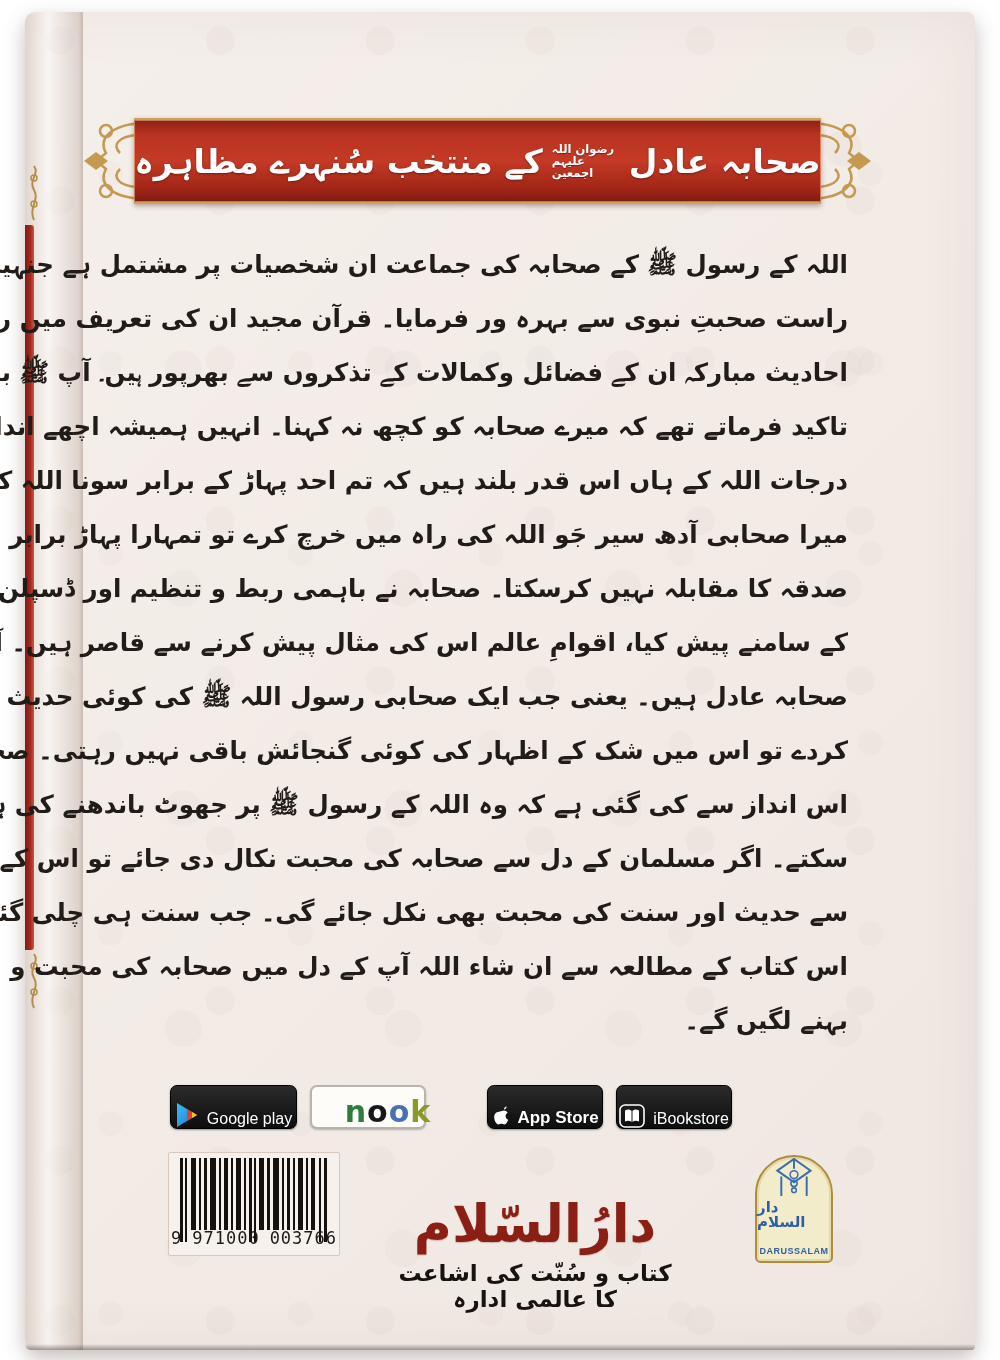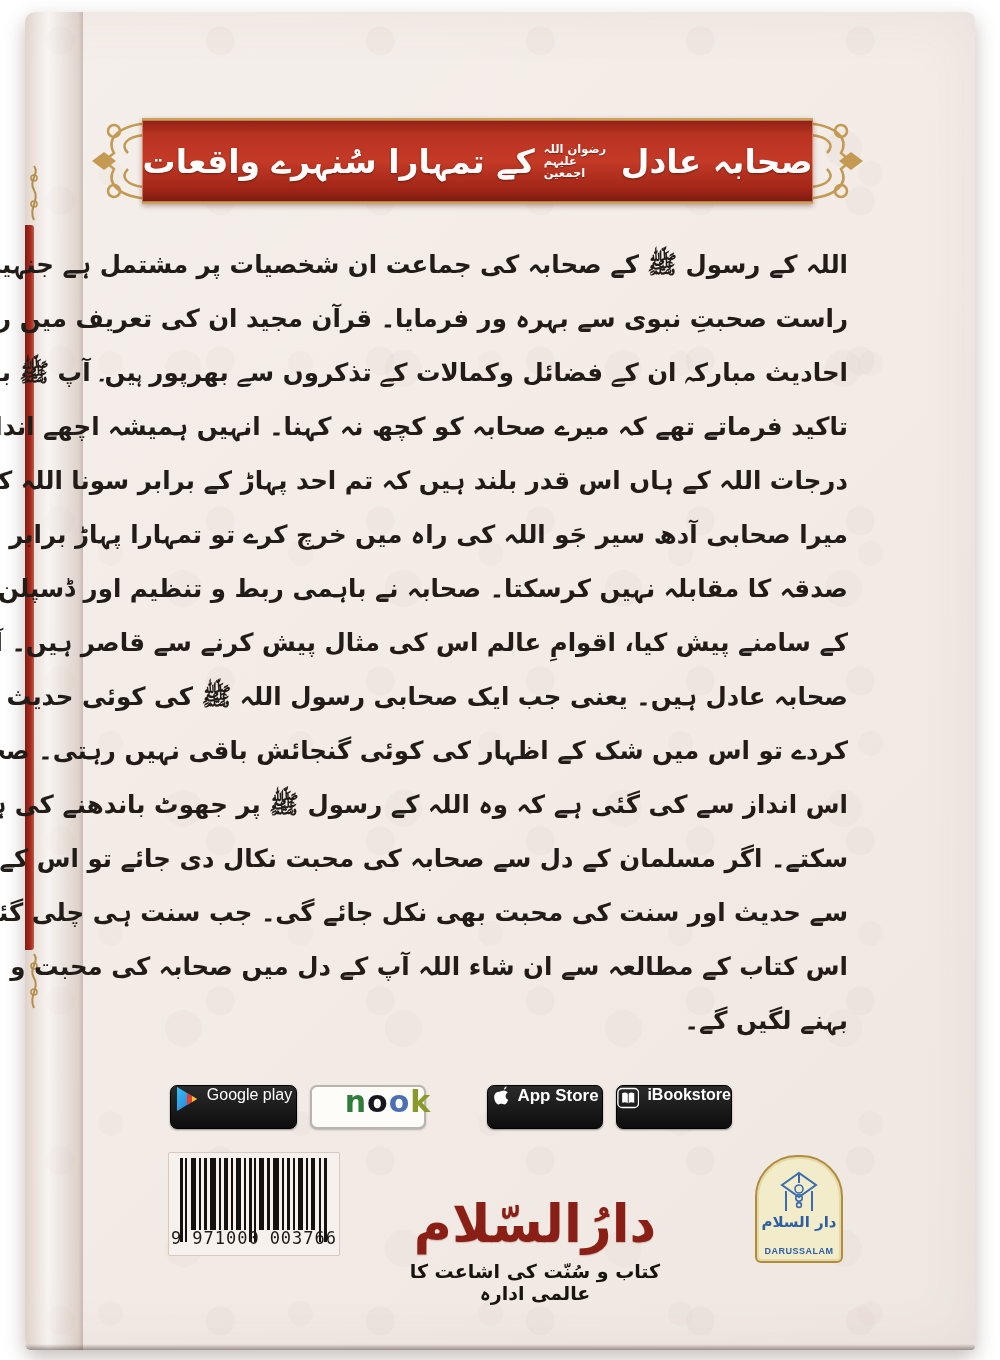--- a/index.html
+++ b/index.html
@@ -48,50 +48,50 @@
   
   .blurb{position:absolute;left:145px;top:226px;width:678px;direction:rtl;}
   .blurb .line{font-size:24.5px;font-weight:bold;color:#211c18;line-height:54px;
                text-align:justify;text-align-last:justify;white-space:nowrap;
                text-rendering:optimizeLegibility;transform:scaleY(1.02);}
   .blurb .line.last{text-align-last:right;}
 
   
   .badges{position:absolute;left:145px;top:1073px;width:672px;height:44px;
           display:flex;gap:13px;}
-  .badge{height:44px;border-radius:7px;display:flex;align-items:flex-start;justify-content:center;
+  .badge{height:44px;border-radius:7px;display:flex;align-items:flex-end;justify-content:center;
          gap:8px;box-sizing:border-box;font-family:"Liberation Sans",sans-serif;}
   .badge.dark{background:linear-gradient(180deg,#2b2b2b,#0d0d0d);color:#fff;
          border:1px solid #000;box-shadow:0 1px 2px rgba(0,0,0,.4);}
   .badge.light{background:#fdfcf9;border:2px solid #b9b4ad;box-shadow:0 1px 2px rgba(0,0,0,.25);padding-left:40px;}
   .badge-gp{width:127px;font-size:16px;}
   .badge-nook{width:116px;}
   .badge-as{width:116px;font-size:17px;font-weight:bold;margin-left:48px;}
   .badge-az{width:140px;}
-  .badge-ib{width:116px;font-size:16px;font-weight:bold;}
+  .badge-ib{width:116px;font-size:16px;font-weight:normal;}
   .nook-word{font-size:30px;font-weight:bold;letter-spacing:1px;line-height:1;
              font-family:"DejaVu Sans",sans-serif;}
   .nook-word .l1{color:#2f7d3b}.nook-word .l2{color:#16161f}
   .nook-word .l3{color:#4a6fb5}.nook-word .l4{color:#8a9a2a}
   .amazon-wrap{position:relative;color:#111;font-weight:bold;font-size:23px;
                letter-spacing:-1px;font-family:"DejaVu Sans",sans-serif;}
   .amazon-wrap svg{position:absolute;left:2px;bottom:-6px;}
 
   
   .barcode{position:absolute;left:143px;top:1140px;width:172px;height:104px;
            background:#f6f1ec;border:1px solid #d9c9bd;border-radius:2px;
            display:flex;flex-direction:column;align-items:center;padding-top:5px;box-sizing:border-box;}
   .barcode-number{font-family:"DejaVu Sans Mono",monospace;font-size:17px;color:#1d1a17;
                   letter-spacing:1px;margin-top:-16px;background:transparent;
                   display:flex;gap:10px;}
   .publisher{position:absolute;left:360px;top:1186px;width:300px;text-align:center;direction:rtl;}
   .publisher-name{font-size:52px;font-weight:bold;color:#8a1f15;line-height:1.0;
                   letter-spacing:-2px;text-shadow:0 1px 1px rgba(120,40,30,.25);}
-  .publisher-tagline{font-size:19px;font-weight:bold;color:#17130f;margin-top:10px;}
-  .emblem{position:absolute;left:730px;top:1143px;width:88px;height:108px;
+  .publisher-tagline{font-size:23px;font-weight:bold;color:#17130f;margin-top:10px;}
+  .emblem{position:absolute;left:730px;top:1143px;width:78px;height:108px;
           background:#f3ecca;border:2px solid #b08c3c;box-shadow:inset 0 0 0 2px #e6d9a8;
           border-radius:42px 42px 6px 6px;
           display:flex;flex-direction:column;align-items:center;justify-content:flex-end;
           padding-bottom:5px;box-sizing:border-box;}
   .emblem-arabic{color:#2e5fa3;font-size:15px;font-weight:bold;line-height:1;margin-top:2px;}
   .emblem-english{color:#2e5fa3;font-size:9px;font-weight:bold;letter-spacing:.5px;
                   font-family:"Liberation Sans",sans-serif;margin-top:16px;}
 </style>
 </head>
 <body>
@@ -120,21 +120,21 @@
           <path d="M56,22 C38,24 32,32 40,40"></path>
           <path d="M56,74 C38,72 32,64 40,56"></path>
           <circle cx="26" cy="18" r="6"></circle>
           <circle cx="26" cy="78" r="6"></circle>
         </g>
         <polygon points="4,48 16,39 28,48 16,57" fill="#c49a52"></polygon>
       </svg>
       <div class="redbar">
         <span class="banner-main">صحابہ عادل</span>
         <span class="banner-honorific">رضوان اللہ علیہم اجمعین</span>
-        <span class="banner-main">کے تمہارا سُنہرے واقعات</span>
+        <span class="banner-main">کے منتخب سُنہرے مظاہرہ</span>
       </div>
       <svg class="flourish" viewBox="0 0 66 96" style="transform:scaleX(-1)">
         <g fill="none" stroke="#c49a52" stroke-width="2.5">
           <path d="M62,10 C30,12 18,26 26,40 C16,48 16,48 26,56 C18,70 30,84 62,86"></path>
           <path d="M56,22 C38,24 32,32 40,40"></path>
           <path d="M56,74 C38,72 32,64 40,56"></path>
           <circle cx="26" cy="18" r="6"></circle>
           <circle cx="26" cy="78" r="6"></circle>
         </g>
         <polygon points="4,48 16,39 28,48 16,57" fill="#c49a52"></polygon>

